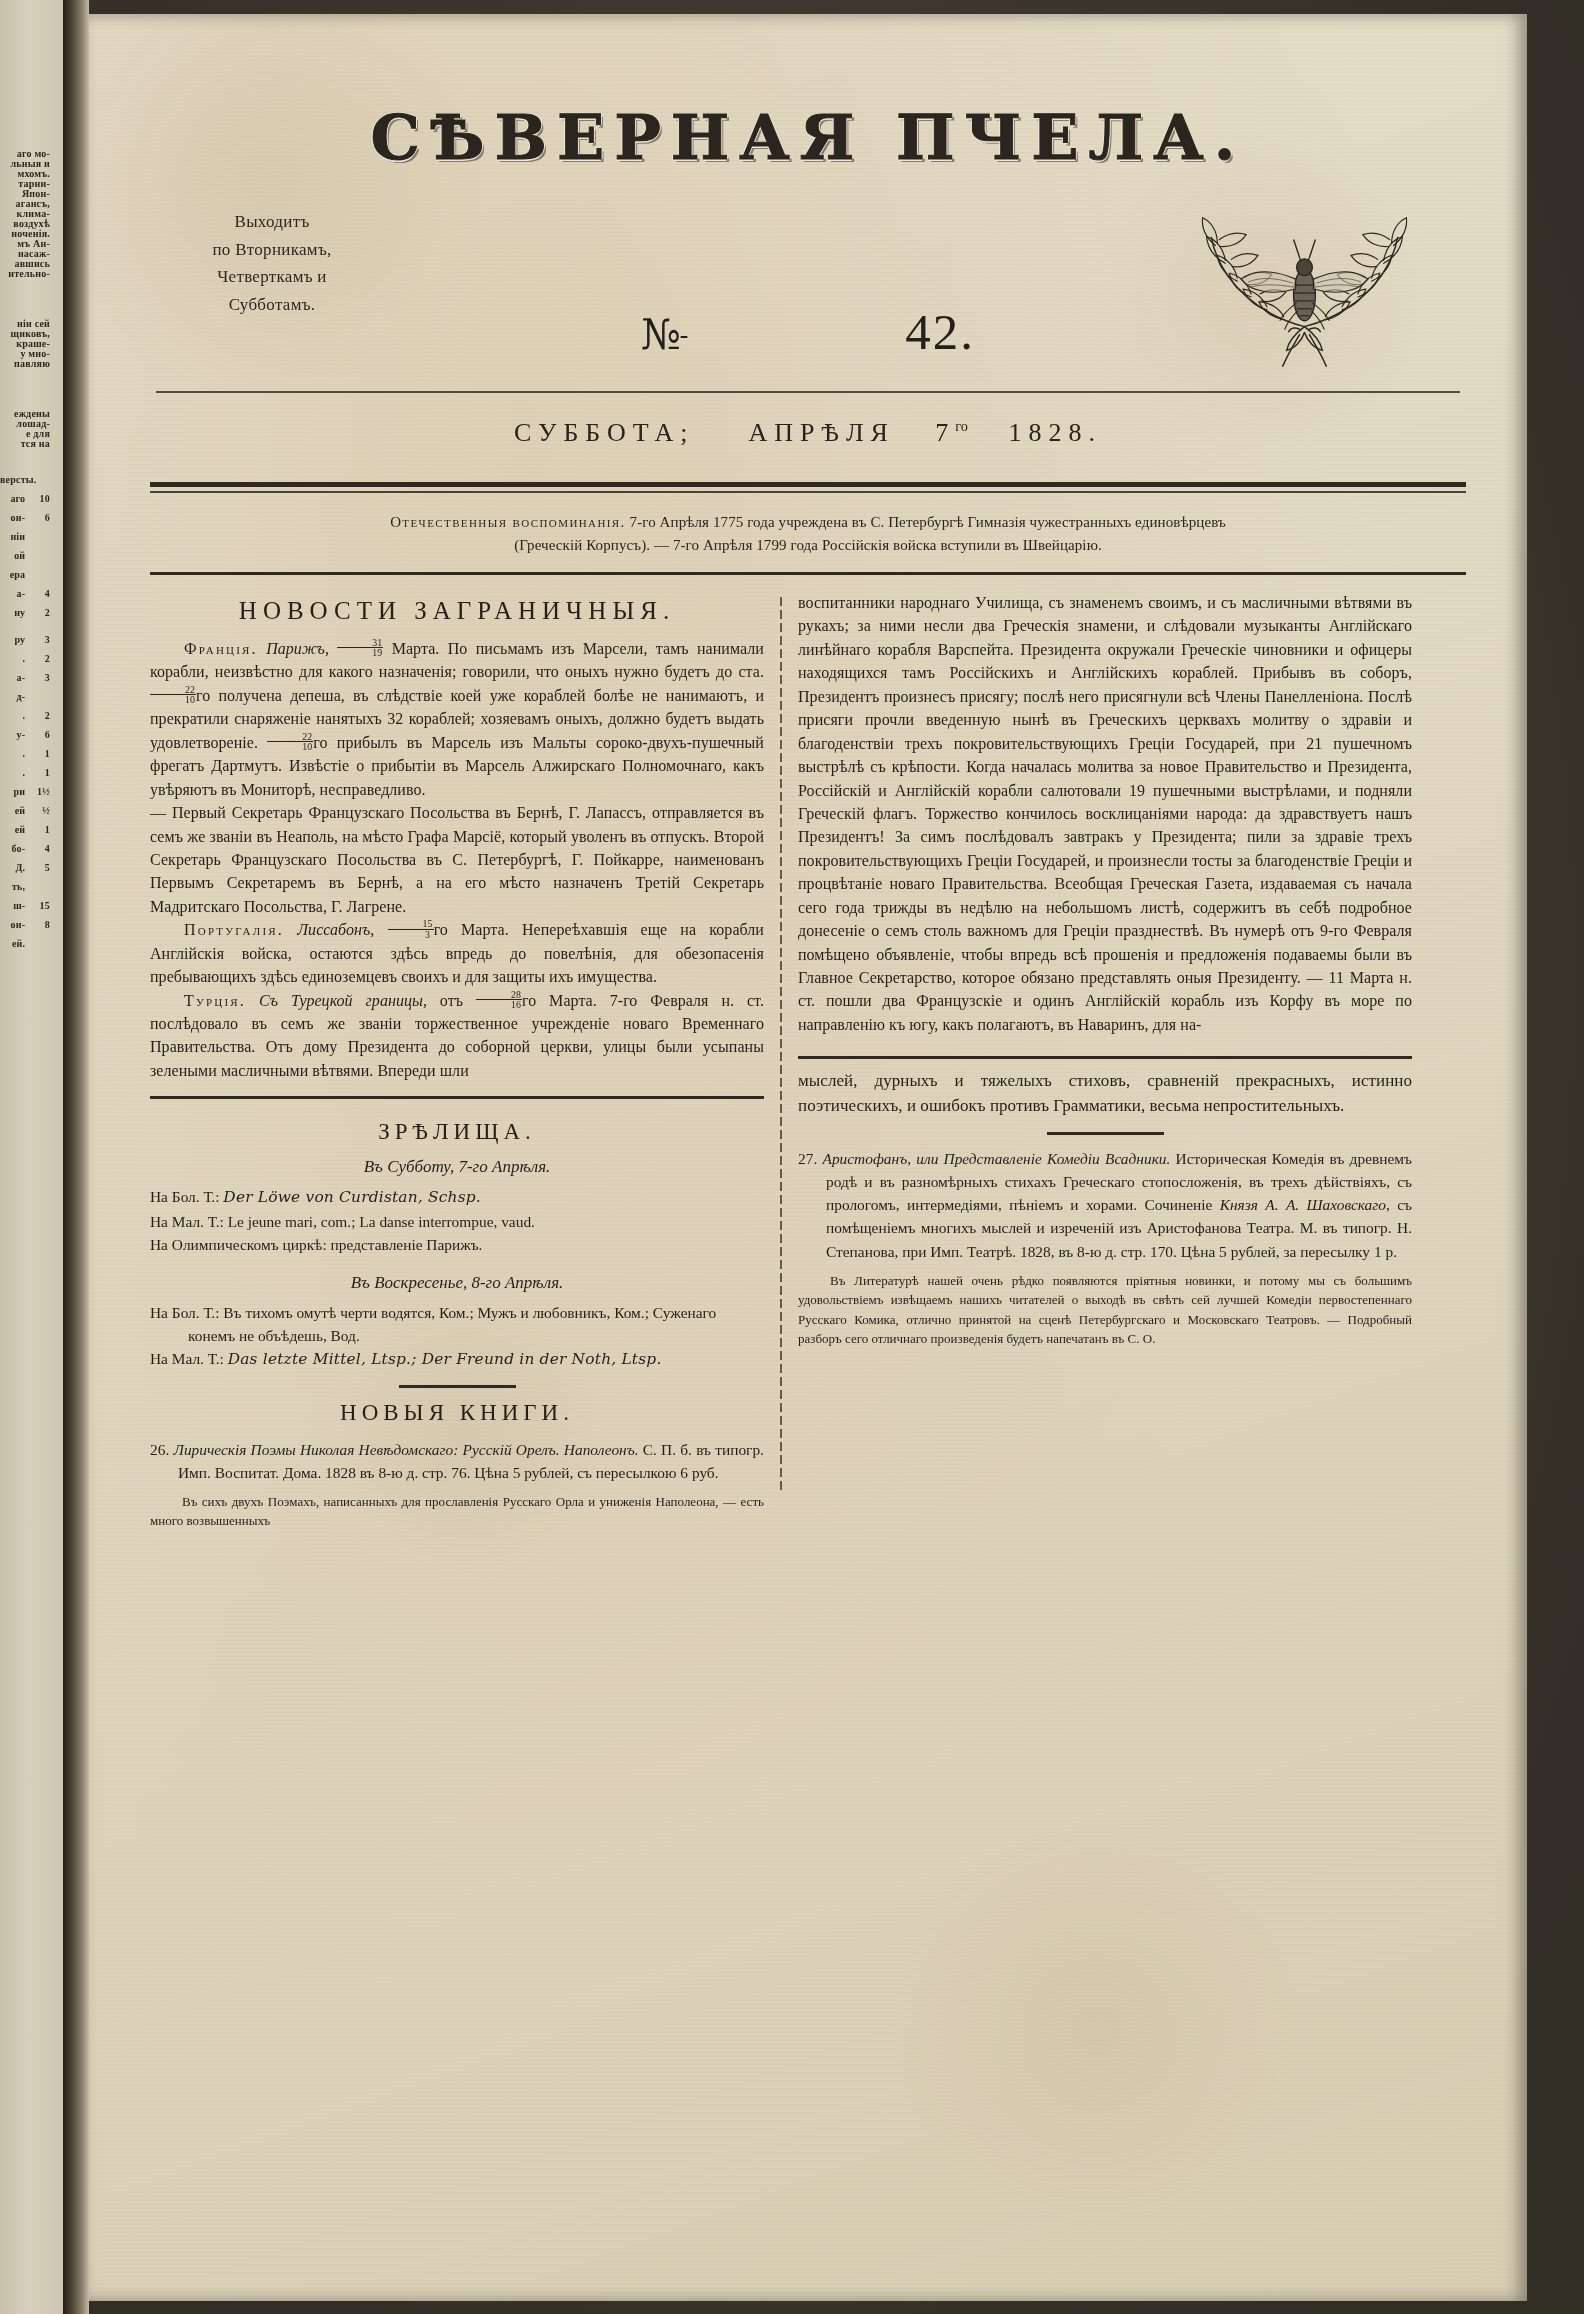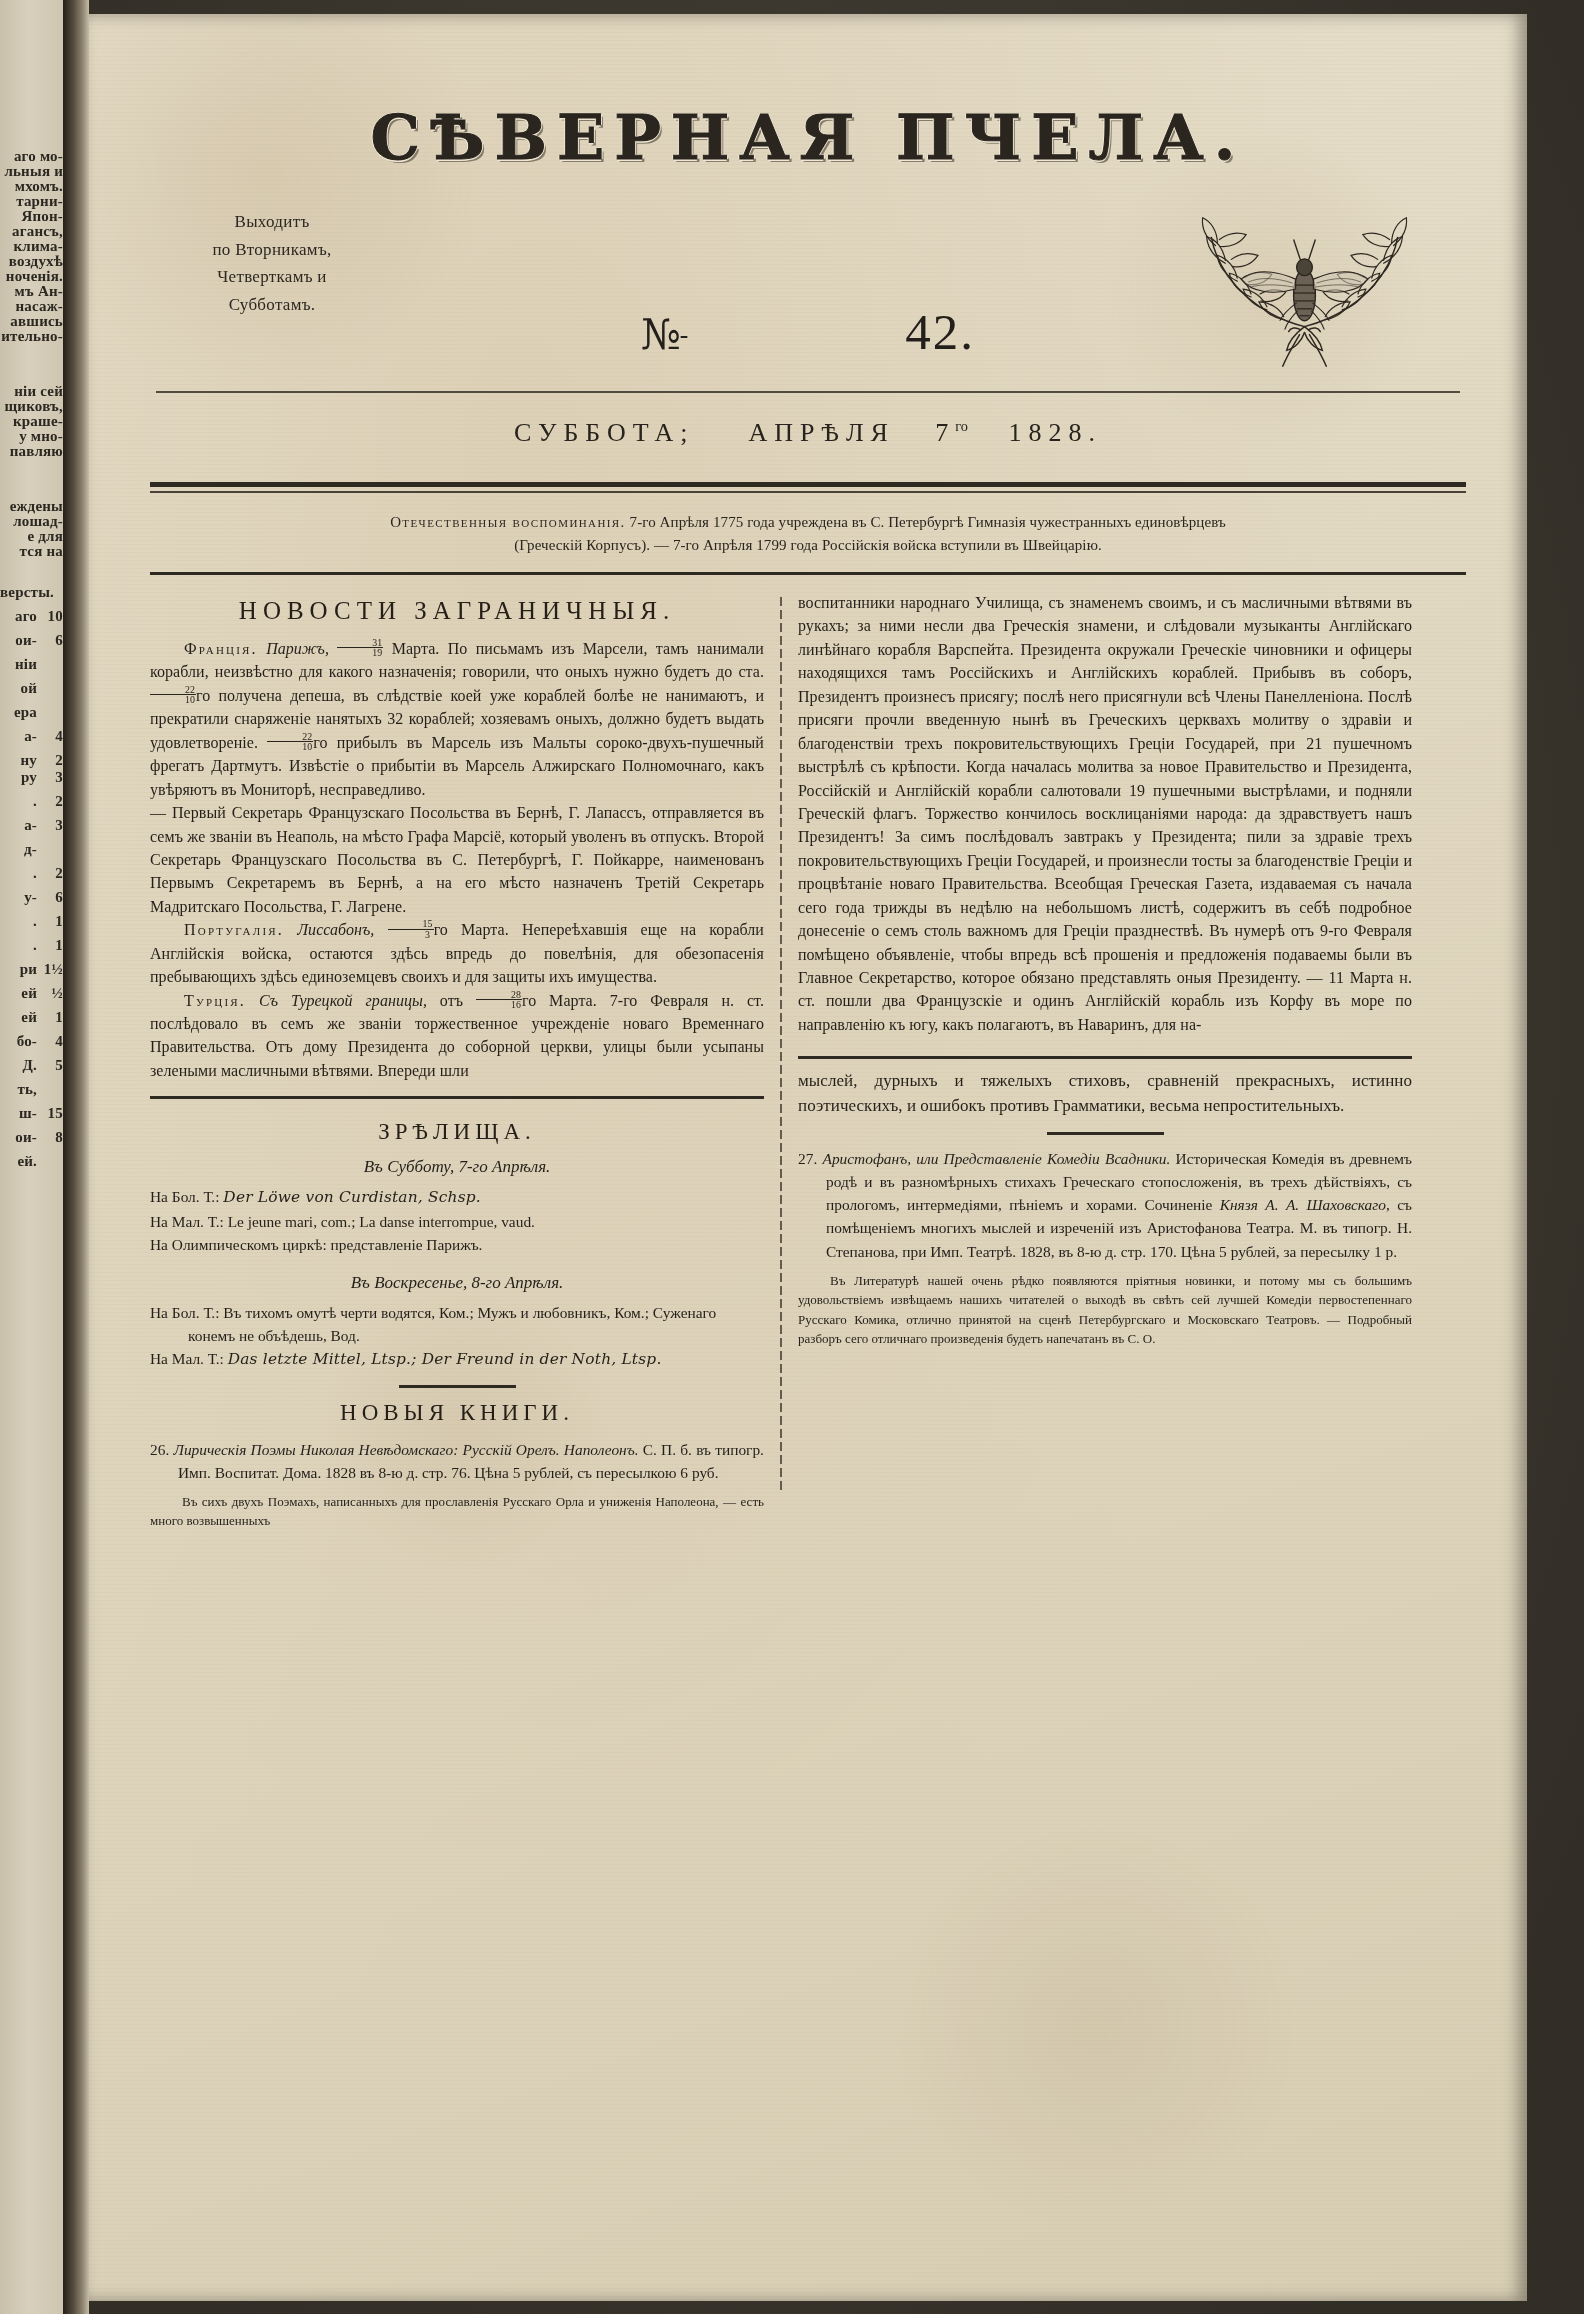--- a/index.html
+++ b/index.html
@@ -20,22 +20,22 @@
       #423d33;
   }
 
   
   #left-sliver{
     position:absolute;left:0;top:0;width:63px;height:2315px;
     background:linear-gradient(90deg,#c9c0ab 0%,#d8d0bc 45%,#cfc6b1 100%);
     overflow:hidden;
   }
   #left-sliver .sl{
-    font-size:15px;line-height:1.0;color:#2b2721;
-    text-align:right;padding-right:0;font-weight:600;
+    font-size:10px;line-height:1.0;color:#2b2721;
+    text-align:right;padding-right:13px;font-weight:600;
     white-space:nowrap;letter-spacing:0.2px;
   }
   #left-sliver .num{display:inline-block;min-width:22px;text-align:right;}
 
   
   #gutter{
     position:absolute;left:63px;top:0;width:26px;height:2315px;
     background:linear-gradient(90deg,#241f19 0%,#554c3e 40%,#8d8370 75%,#c6bda8 100%);
   }
 
@@ -210,21 +210,21 @@
       </div>
     <div style="height:26px"></div>
     <div id="sliver-prices">
         <div class="sl" style="margin-bottom: 9px; text-align: right;"><span>версты. </span><span class="num"></span></div>
         <div class="sl" style="margin-bottom: 9px;"><span>аго </span><span class="num">10</span></div>
         <div class="sl" style="margin-bottom: 9px;"><span>ои- </span><span class="num">6</span></div>
         <div class="sl" style="margin-bottom: 9px;"><span>ніи </span><span class="num"></span></div>
         <div class="sl" style="margin-bottom: 9px;"><span>ой </span><span class="num"></span></div>
         <div class="sl" style="margin-bottom: 9px;"><span>ера </span><span class="num"></span></div>
         <div class="sl" style="margin-bottom: 9px;"><span>а- </span><span class="num">4</span></div>
-        <div class="sl" style="margin-bottom: 2px; font-family: Liberation Serif, serif;"><span>ну </span><span class="num">2</span></div>
+        <div class="sl" style="margin-bottom: 17px; font-family: Liberation Serif, serif;"><span>ну </span><span class="num">2</span></div>
         <div class="sl" style="margin-bottom: 9px;"><span>ру </span><span class="num">3</span></div>
         <div class="sl" style="margin-bottom: 9px;"><span>. </span><span class="num">2</span></div>
         <div class="sl" style="margin-bottom: 9px;"><span>а- </span><span class="num">3</span></div>
         <div class="sl" style="margin-bottom: 9px;"><span>д- </span><span class="num"></span></div>
         <div class="sl" style="margin-bottom: 9px;"><span>. </span><span class="num">2</span></div>
         <div class="sl" style="margin-bottom: 9px;"><span>у- </span><span class="num">6</span></div>
         <div class="sl" style="margin-bottom: 9px;"><span>. </span><span class="num">1</span></div>
         <div class="sl" style="margin-bottom: 9px;"><span>. </span><span class="num">1</span></div>
         <div class="sl" style="margin-bottom: 9px;"><span>ри </span><span class="num">1½</span></div>
         <div class="sl" style="margin-bottom: 9px;"><span>ей </span><span class="num">½</span></div>

